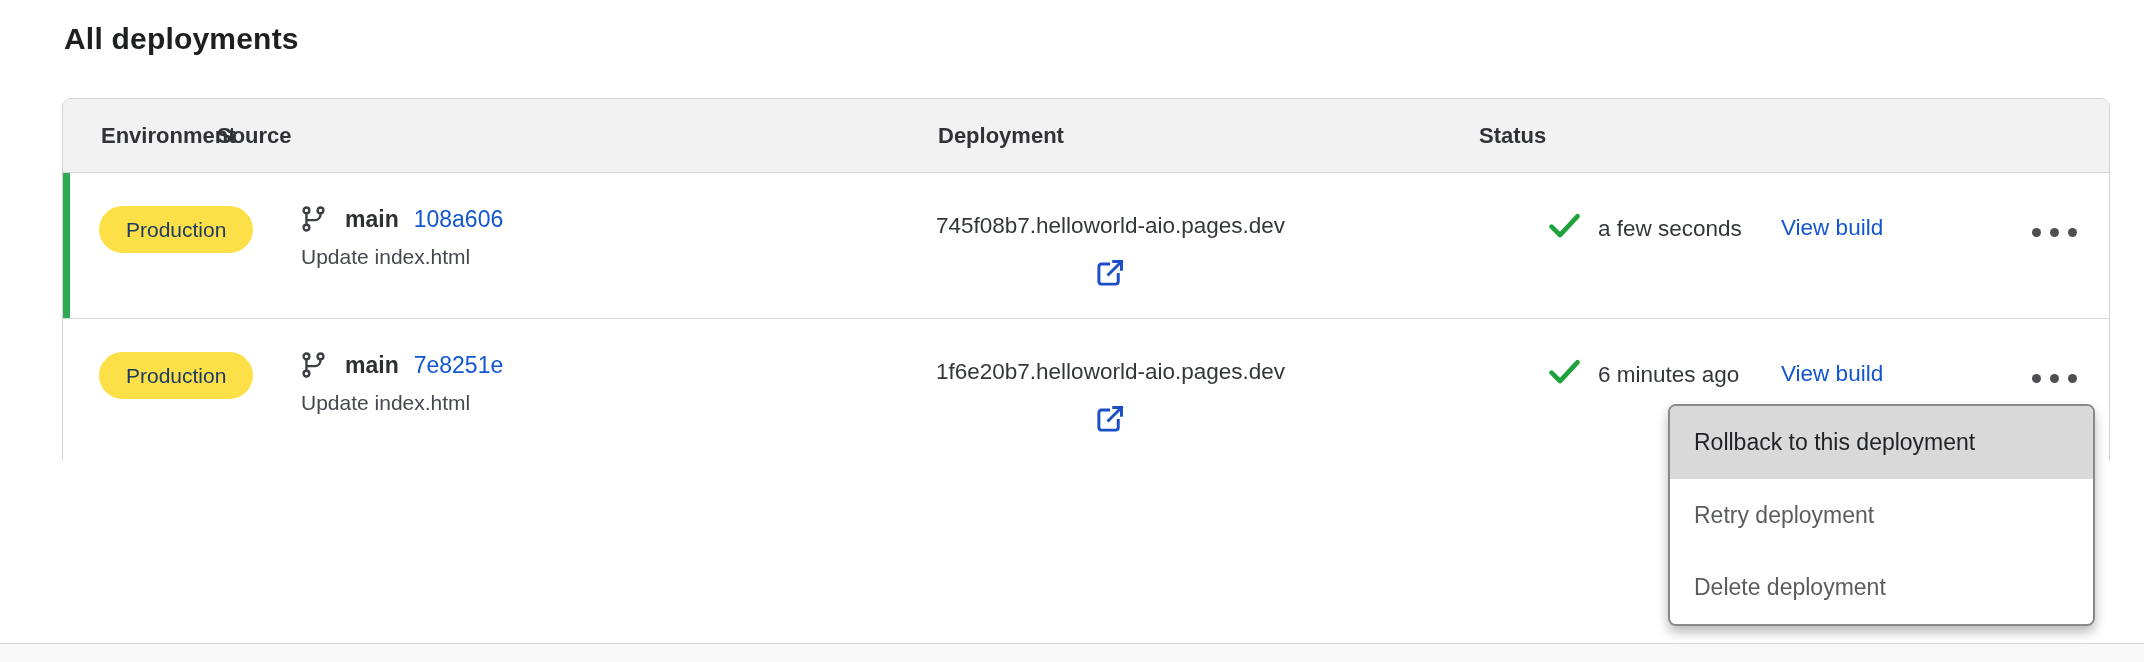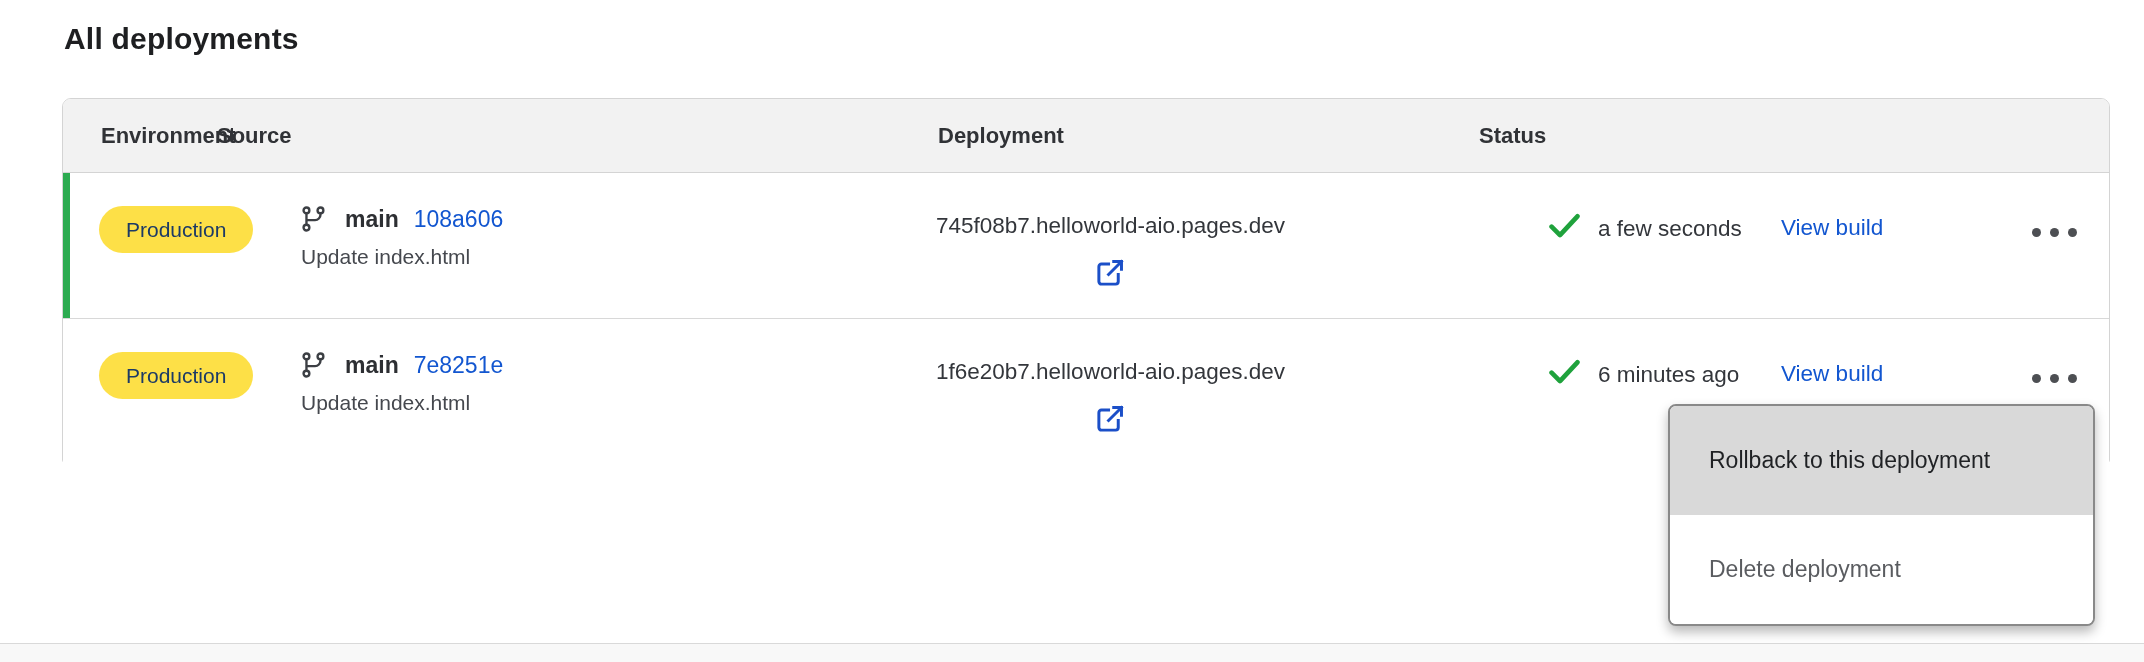--- a/index.html
+++ b/index.html
@@ -48,21 +48,21 @@
 
   .dots-btn { position:absolute; right:28px; top:51px; display:flex; gap:9px;
               background:none; border:none; cursor:pointer; padding:4px; }
   .dot { width:9px; height:9px; border-radius:50%; background:#4d4f53; }
 
   
   .menu { position:absolute; left:1668px; top:404px; width:427px; height:222px;
           background:#fff; border:2px solid #898989; border-radius:8px;
           box-shadow:0 6px 12px rgba(0,0,0,.28); display:flex; flex-direction:column;
           overflow:hidden; z-index:10; }
-  .menu-item { flex:1; display:flex; align-items:center; padding-left:39px;
+  .menu-item { flex:1; display:flex; align-items:center; padding-left:24px;
                font-size:23px; color:#5a5c60; cursor:pointer; background:#fff; border:none;
                text-align:left; font-family:"Liberation Sans", sans-serif; }
   .menu-item.highlighted { background:#d9d9d9; color:#1f2124; }
 
   .bottom-strip { position:absolute; left:0; right:0; top:643px; height:19px;
                   background:#f8f8f8; border-top:1px solid #d9d9d9; }
 </style>
 </head>
 <body>
 
@@ -172,16 +172,17 @@
     <button class="dots-btn">
       <span class="dot"></span>
       <span class="dot"></span>
       <span class="dot"></span>
     </button>
   </div>
 </div>
 
 <div class="menu">
   <button class="menu-item highlighted">Rollback to this deployment</button>
+  <button class="menu-item">Retry deployment</button>
   <button class="menu-item">Delete deployment</button>
 </div>
 
 <div class="bottom-strip"></div>
 
 </body></html>

